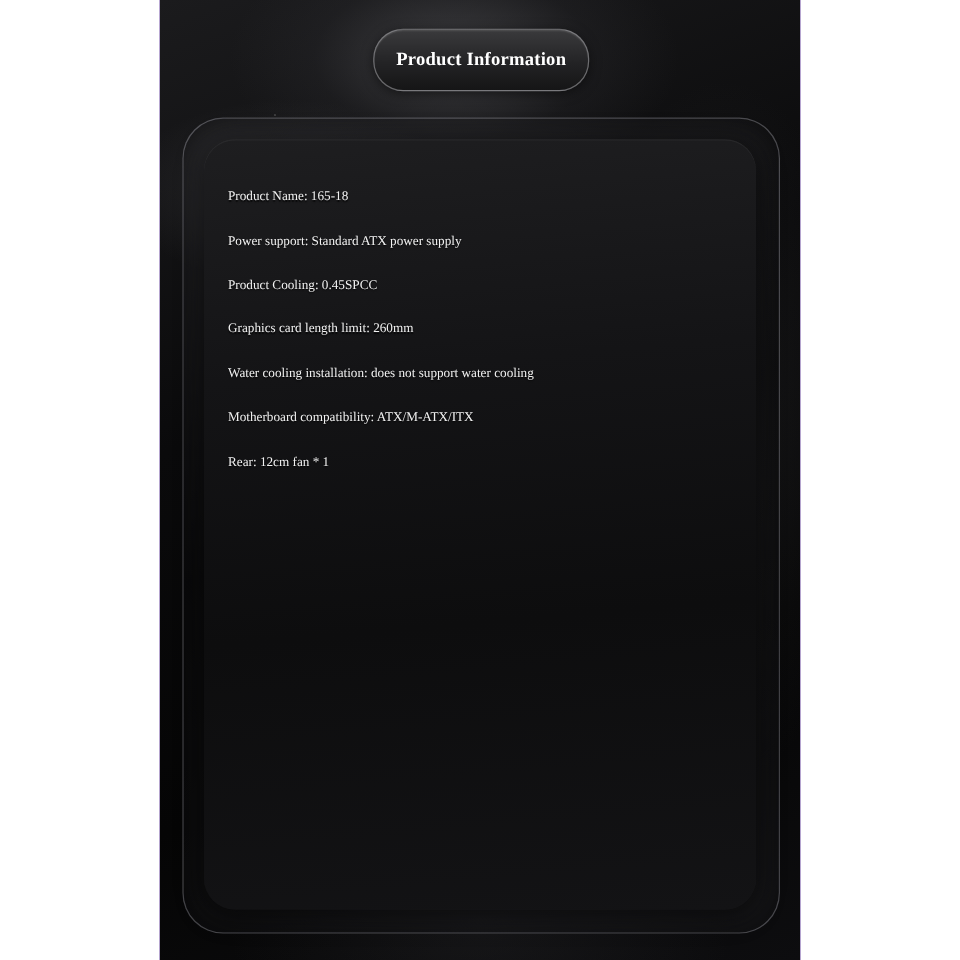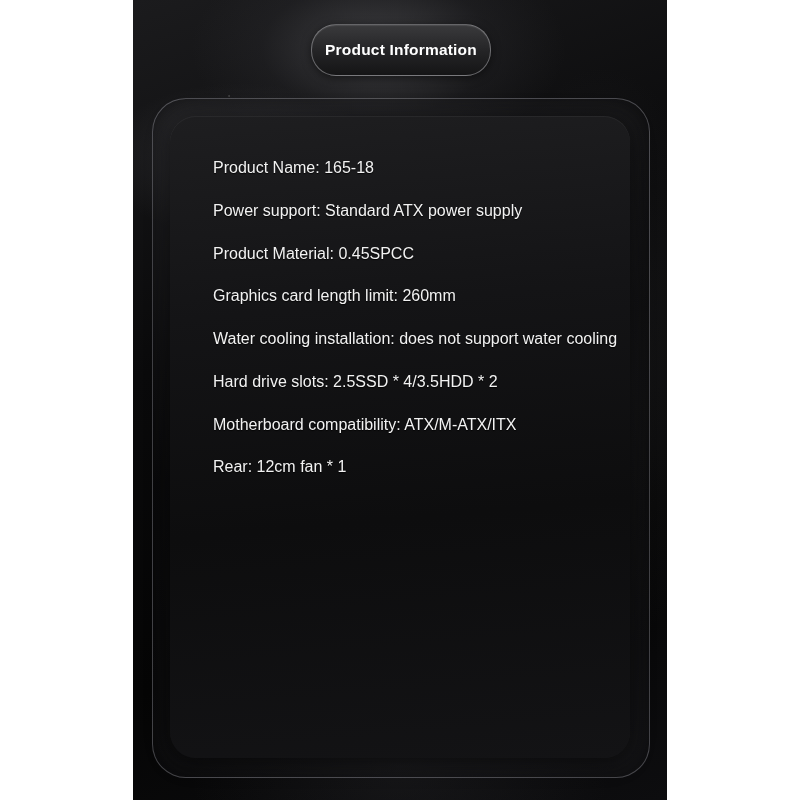--- a/index.html
+++ b/index.html
@@ -12,20 +12,21 @@
     height: 800px;
     font-family: "Liberation Sans", sans-serif;
     overflow: hidden;
   }
 
   #page {
     position: relative;
     width: 800px;
     height: 800px;
     background: #6d28d9;
+    font-family: Liberation Serif, serif;
   }
 
   
   .backdrop {
     position: absolute;
     left: 133px;
     top: 0;
     width: 534px;
     height: 800px;
     background:
@@ -107,26 +108,25 @@
   }
 
   .spec-list {
     position: absolute;
     left: 20px;
     top: 42px;
     right: 14px;
   }
   .spec-row {
     color: #f2f2f2;
-    font-size: 16px;
+    font-size: 11px;
     line-height: 1.2;
     margin-bottom: 23.6px;
     white-space: nowrap;
     text-shadow: 0 1px 1px rgba(0,0,0,0.8);
-    margin-left: 23px;
   }
   .spec-row:last-child {
     margin-bottom: 0;
   }
 
   
   .gutter {
     position: absolute;
     top: 0;
     width: 133px;
@@ -147,24 +147,23 @@
   <div class="title-pill">
     <span class="label">Product Information</span>
   </div>
 
   <div class="card-outer"></div>
 
   <div class="card">
     <div class="spec-list">
       <div class="spec-row">Product Name: 165-18</div>
       <div class="spec-row">Power support: Standard ATX power supply</div>
-      <div class="spec-row">Product Material: 0.45SPCC</div>
+      <div class="spec-row">Product Cooling: 0.45SPCC</div>
       <div class="spec-row">Graphics card length limit: 260mm</div>
       <div class="spec-row">Water cooling installation: does not support water cooling</div>
-      <div class="spec-row">Hard drive slots: 2.5SSD * 4/3.5HDD * 2</div>
       <div class="spec-row">Motherboard compatibility: ATX/M-ATX/ITX</div>
       <div class="spec-row">Rear: 12cm fan * 1</div>
     </div>
   </div>
 
   <div class="gutter left"></div>
   <div class="gutter right"></div>
 
 </div>
 

